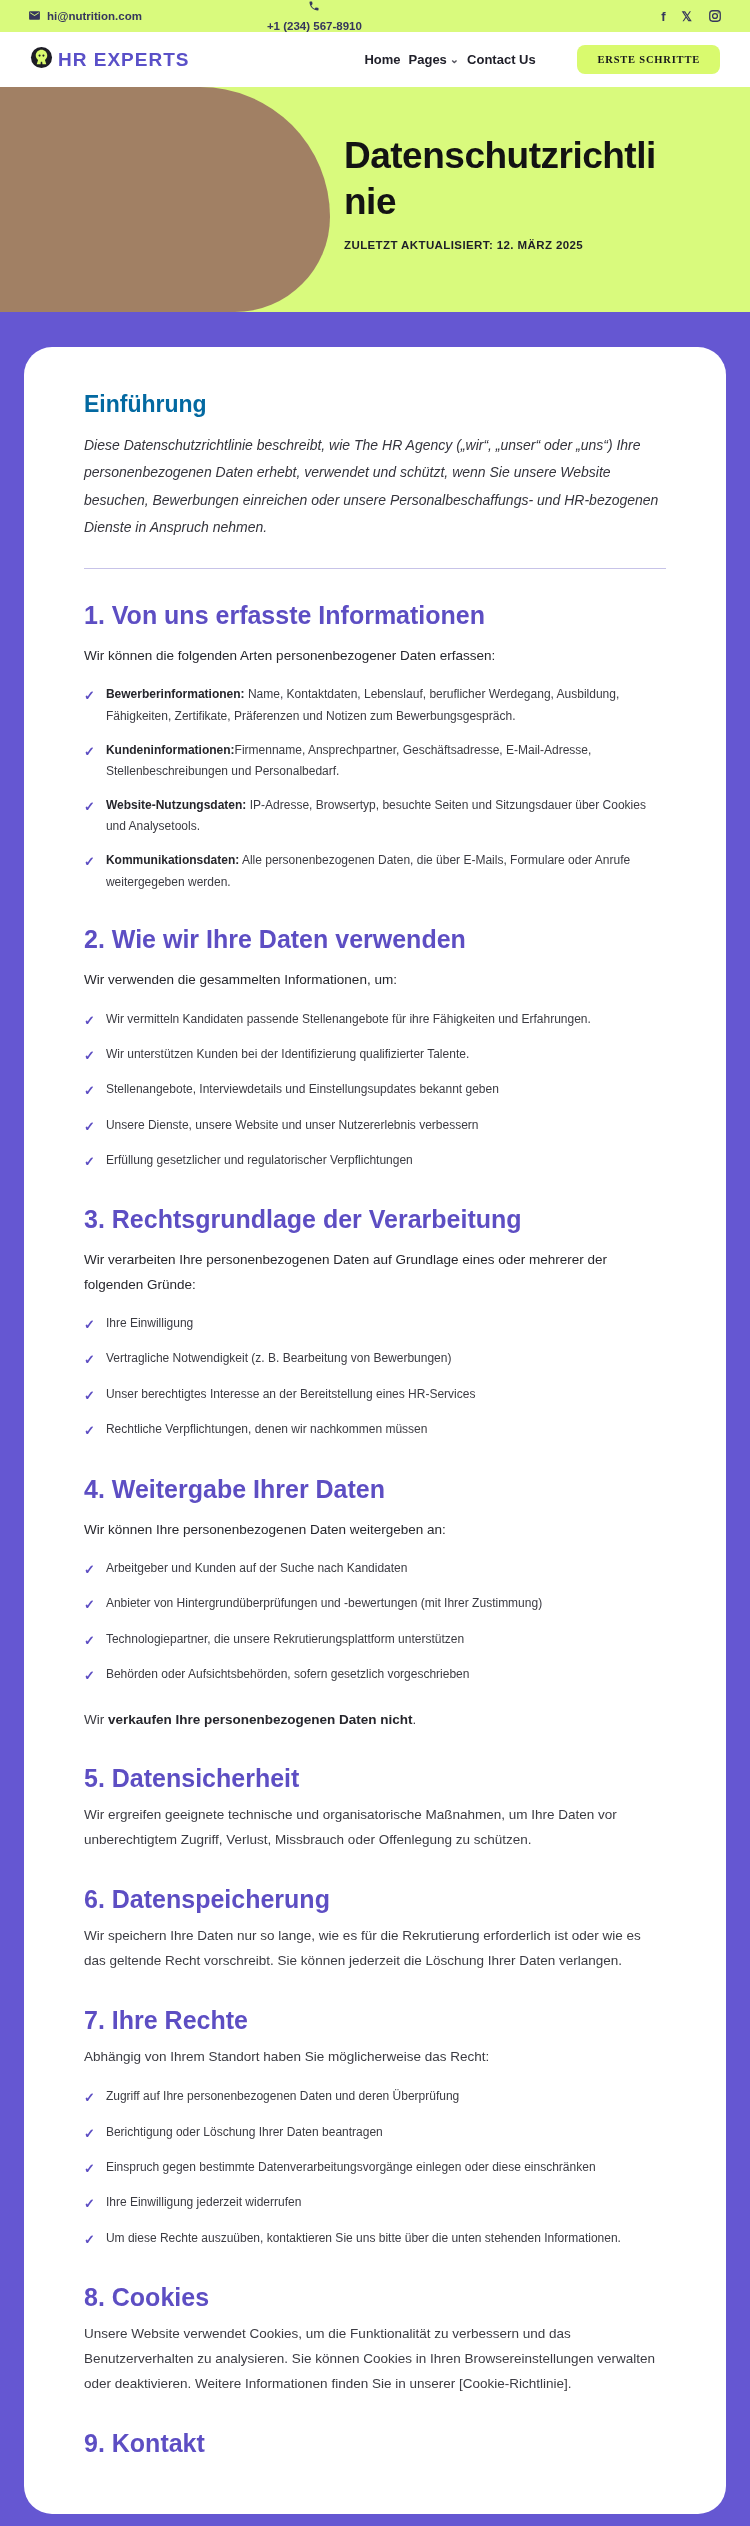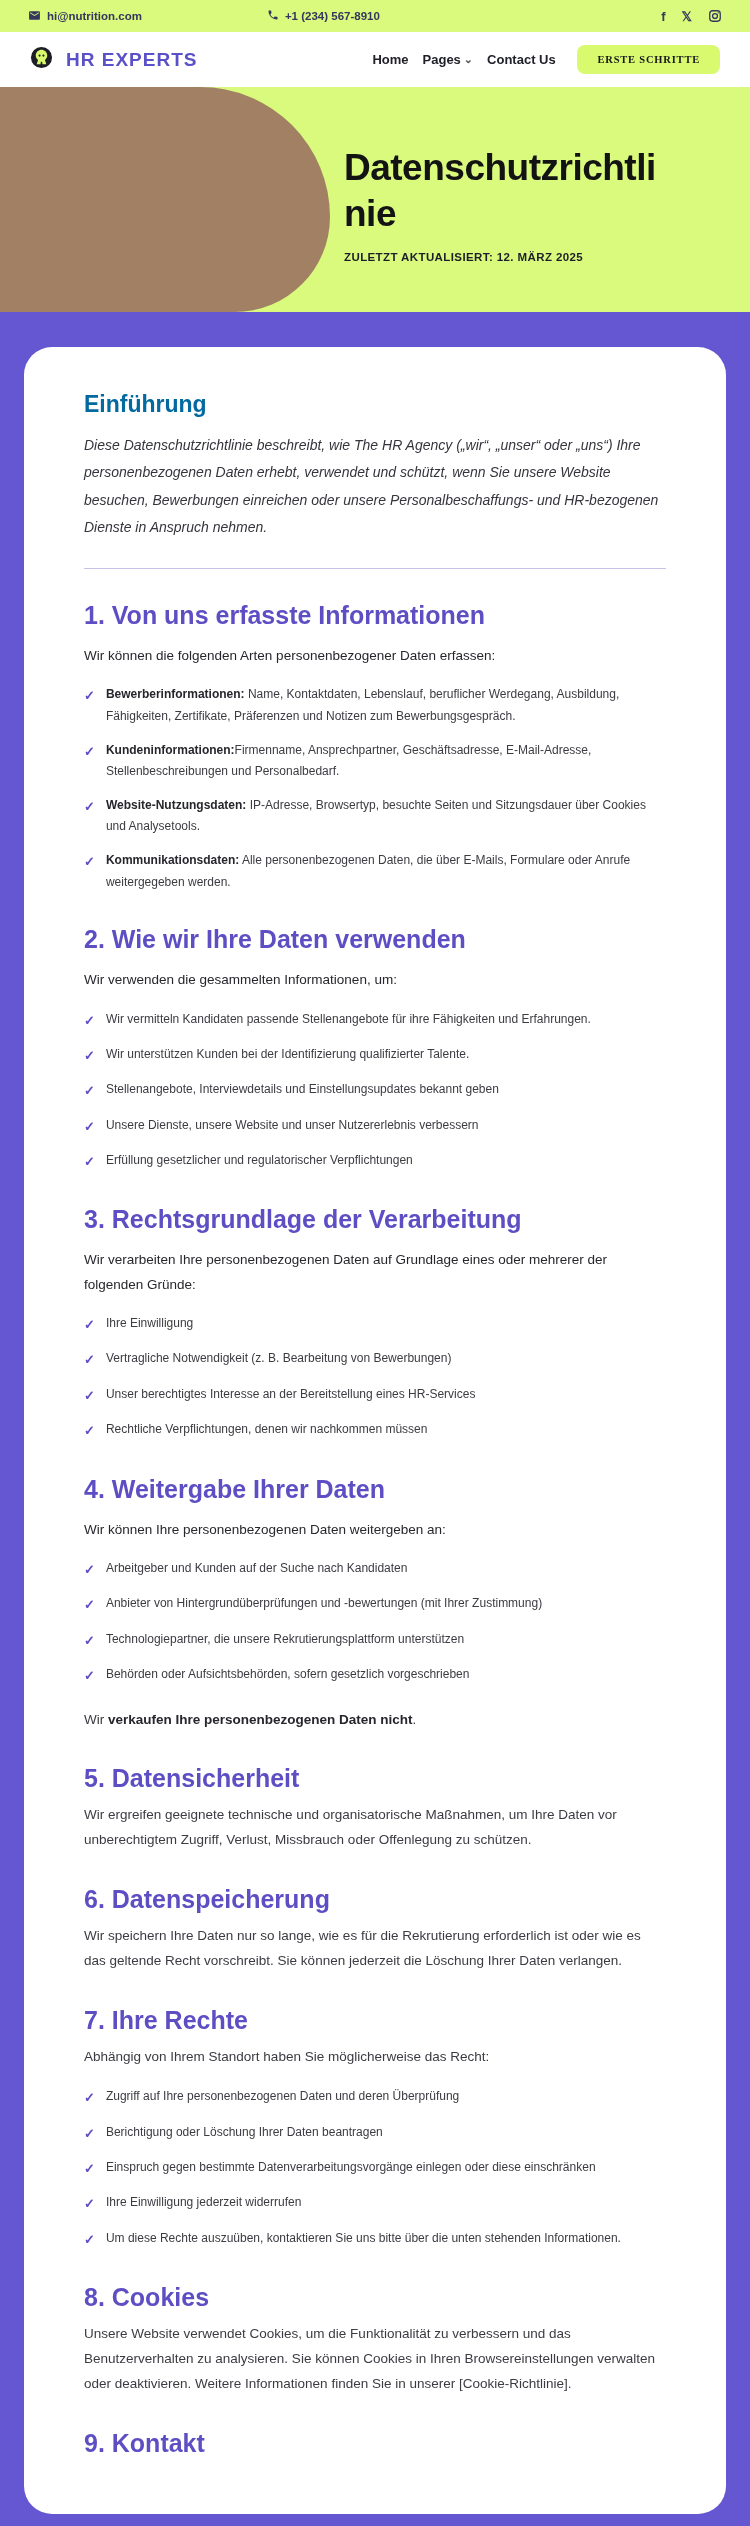--- a/index.html
+++ b/index.html
@@ -1,30 +1,30 @@
 <!DOCTYPE html>
 <html lang="de"><head>
 <meta charset="utf-8">
 <style>
   * { box-sizing: border-box; margin: 0; padding: 0; }
   html,body { width: 750px; background:#fff; font-family:"Liberation Sans",sans-serif; }
 
   
   .topbar { background:#d9fa7d; height:30px; display:flex; align-items:center; padding:16px 28px; color:#35365c; }
   .topbar .tb-item { display:flex; align-items:center; gap:6px; font-size:11.5px; font-weight:700; }
-  .topbar .tb-phone { margin-left:125px; }
+  .topbar .tb-phone { margin-left:125px;flex-direction:column; }
   .tb-social { margin-left:auto; display:flex; gap:16px; align-items:center; }
   .tb-social a { color:#35365c; text-decoration:none; font-size:13px; font-weight:700; display:flex; align-items:center; }
   .icon-svg { display:inline-block; vertical-align:middle; }
 
   
   .header { background:#fff; height:55px; display:flex; align-items:center; padding:0 30px; }
-  .logo { display:flex; align-items:center; gap:13px; text-decoration:none; }
+  .logo { display:flex; align-items:center; gap:5px; text-decoration:none; }
   .logo-text { color:#5a50c8; font-size:19px; font-weight:700; letter-spacing:1px; }
-  .main-nav { display:flex; gap:14px; margin-left:175px; }
+  .main-nav { display:flex; gap:8px; margin-left:175px; }
   .nav-link { color:#20202a; font-size:13px; font-weight:600; text-decoration:none; display:flex; align-items:center; gap:3px; }
   .chev { font-size:11px; color:#55555f; line-height:1; }
   .cta-btn { margin-left:auto; background:#d9fa6e; color:#16161c; border:none; border-radius:8px;
              padding:9px 20px; font-size:10.5px; font-weight:700; letter-spacing:0.8px;
              font-family:Liberation Serif, serif; cursor:pointer; }
 
   
   .hero { background:#d9fa7d; height:225px; position:relative; overflow:hidden; }
   .hero-image { position:absolute; left:0; top:0; width:330px; height:225px;
     border-radius:0 150px 110px 0; overflow:hidden;
@@ -32,21 +32,21 @@
       radial-gradient(90px 80px at 18% 28%, #7b5339 0%, rgba(123,83,57,0) 70%),
       radial-gradient(70px 70px at 48% 30%, #8a5f41 0%, rgba(138,95,65,0) 70%),
       radial-gradient(60px 45px at 30% 42%, #caa184 0%, rgba(202,161,132,0) 75%),
       radial-gradient(55px 40px at 52% 48%, #d3ab8c 0%, rgba(211,171,140,0) 75%),
       radial-gradient(120px 95px at 20% 82%, #f2efe9 0%, rgba(242,239,233,0) 72%),
       radial-gradient(110px 85px at 50% 88%, #e9e5db 0%, rgba(233,229,219,0) 70%),
       radial-gradient(85px 130px at 78% 52%, #3a3a40 0%, rgba(58,58,64,0) 68%),
       radial-gradient(140px 45px at 45% 99%, #9a6b3f 0%, rgba(154,107,63,0) 80%),
       linear-gradient(135deg, #b4a astratto, #b08f74 0%, #8d7055 45%, #c0a98d 100%);
     background-color:#a18064; }
-  .hero-text { position:absolute; left:344px; top:58px; width:375px; }
+  .hero-text { position:absolute; left:344px; top:46px; width:375px; }
   .hero-title { color:#131313; font-size:37px; font-weight:700; line-height:1.23; letter-spacing:-0.5px;
                 width:318px; word-break:break-all; }
   .hero-updated { margin-top:15px; font-size:11.5px; font-weight:700; letter-spacing:0.4px; color:#1d1e28; }
 
   
   .main { background:#6557d2; padding:35px 24px 25px; }
   .card { background:#fff; border-radius:28px; padding:44px 60px 46px; }
 
   .intro-h { color:#0369a1; font-size:23px; font-weight:600; margin-bottom:14px; }
   .intro-text { font-style:italic; font-size:14px; line-height:1.95; color:#34343c; }

